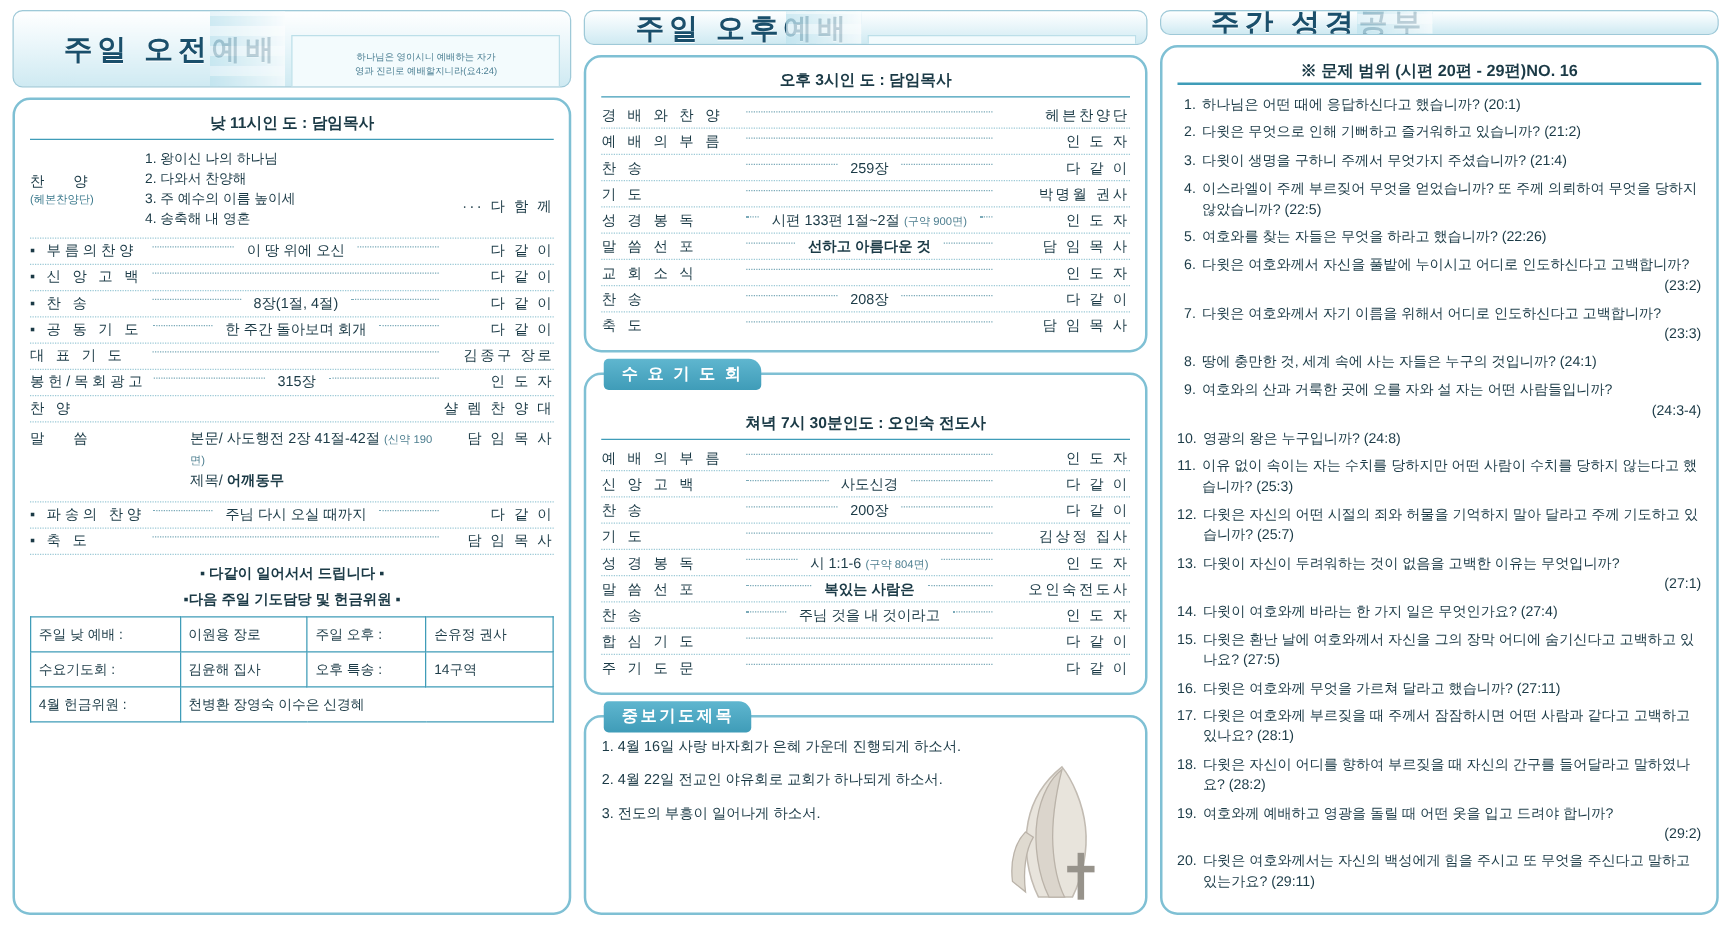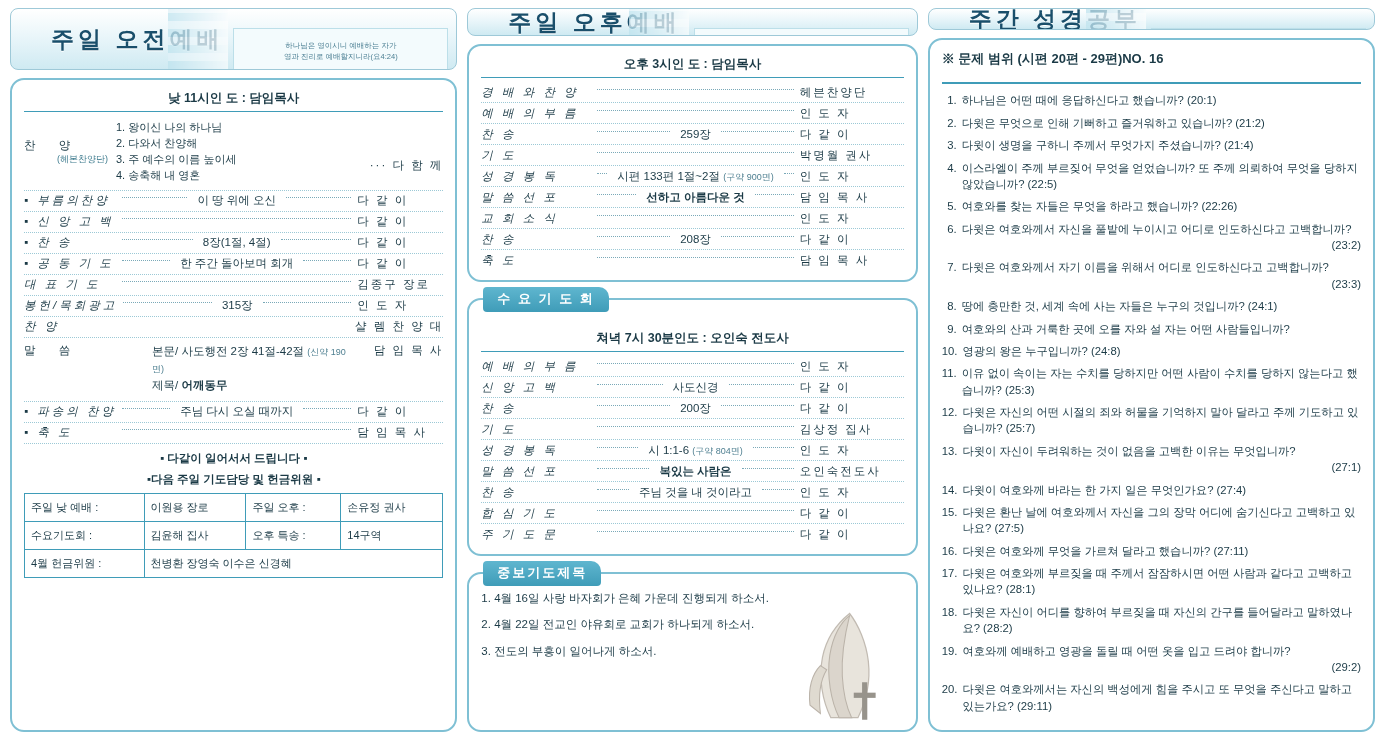--- a/index.html
+++ b/index.html
@@ -113,53 +113,54 @@
   }
   .row {
     display: flex;
     align-items: center;
     font-size: 11.5px;
     padding: 2.5px 0;
     border-bottom: 1px dotted #9cc9d6;
     white-space: nowrap;
   }
   .row.noline { border-bottom: none; }
-  .row .lbl { flex: 0 0 92px; letter-spacing: 3px; font-style: italic; }
+  .row .lbl { flex: 0 0 92px; letter-spacing: 3px; }
   .row .lbl.wide { flex: 0 0 110px; }
   .row .dots {
     flex: 1 1 auto;
     border-bottom: 1px dotted #7aa9b8;
     margin: 0 6px;
     transform: translateY(-3px);
     min-width: 10px;
   }
   .row .mid {
     flex: 0 0 auto;
     text-align: center;
     padding: 0 4px;
   }
   .row .who {
     flex: 0 0 86px;
+    text-align: right;
     letter-spacing: 2px;
   }
   .row .who.wide { flex: 0 0 104px; }
   .small { font-size: 9px; color:#4e7f90; }
   .b { font-weight: bold; }
 
   
   .praise {
     display: flex;
     align-items: center;
     font-size: 11.5px;
     padding: 4px 0 6px;
     border-bottom: 1px dotted #9cc9d6;
   }
   .praise .lbl { flex: 0 0 92px; }
   .praise .lbl .t1 { letter-spacing: 10px; }
-  .praise .lbl .t2 { font-size: 9px; color:#3c7a8d;margin-left:33px; }
+  .praise .lbl .t2 { font-size: 9px; color:#3c7a8d; }
   .praise .list { flex: 1 1 auto; font-size: 11px; line-height: 1.45; }
   .praise .who { flex: 0 0 86px; text-align: right; letter-spacing: 2px; margin-top: 28px; }
 
   .sermon {
     display: flex;
     font-size: 11.5px;
     padding: 5px 0 6px;
     border-bottom: 1px dotted #9cc9d6;
   }
   .sermon .lbl { flex: 0 0 92px; letter-spacing: 10px; }
@@ -200,26 +201,26 @@
   .hands {
     position: absolute;
     right: -6px; bottom: -6px;
     width: 125px; height: 125px;
     opacity: .92;
   }
 
   
   .study-hdr {
     display: flex;
-    justify-content: flex-start;
+    justify-content: center;
     align-items: baseline;
     font-size: 13px;
     font-weight: bold;
     border-bottom: 2px solid #3f9cb8;
-    padding-bottom: 14px;
+    padding-bottom: 0;
     margin-bottom: 8px;
   }
   .q {
     display: flex;
     font-size: 11.3px;
     line-height: 1.45;
     margin-bottom: 6px;
   }
   .q .num { flex: 0 0 20px; text-align: right; padding-right: 5px; }
   .q .txt { flex: 1 1 auto; }
@@ -568,20 +569,21 @@
 
       <div class="q">
           <span class="num">8.</span>
           <span class="txt">땅에 충만한 것, 세계 속에 사는 자들은 누구의 것입니까? (24:1)</span>
         </div>
 
       <div class="q">
         <span class="num">9.</span>
         <span class="txt">
           <span>여호와의 산과 거룩한 곳에 오를 자와 설 자는 어떤 사람들입니까?</span>
+          <span class="ref-right">(24:3-4)</span>
         </span>
       </div>
 
       <div class="q">
           <span class="num">10.</span>
           <span class="txt">영광의 왕은 누구입니까? (24:8)</span>
         </div>
       <div class="q">
           <span class="num">11.</span>
           <span class="txt">이유 없이 속이는 자는 수치를 당하지만 어떤 사람이 수치를 당하지 않는다고 했습니까?  (25:3)</span>

